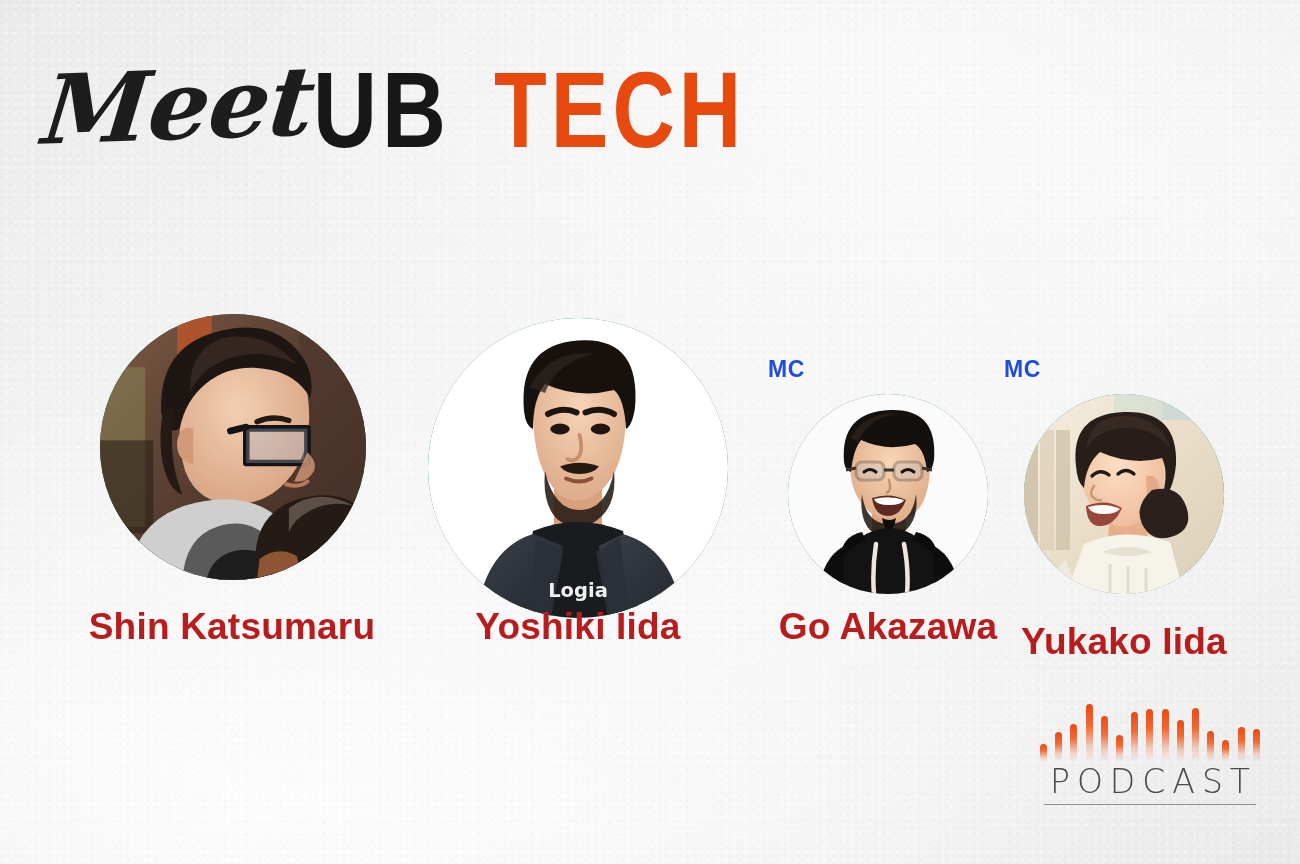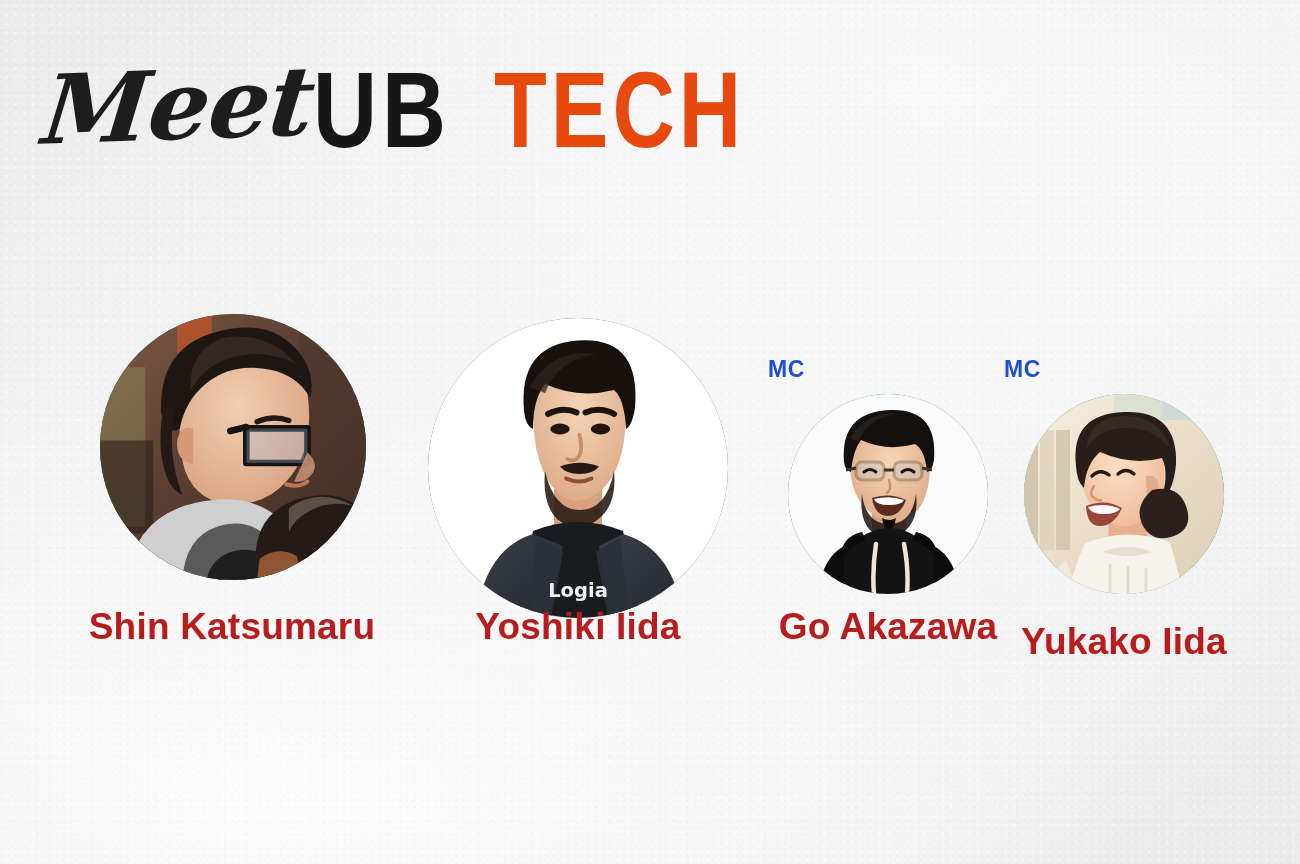--- a/index.html
+++ b/index.html
@@ -322,14 +322,35 @@
           <path d="M42 166 q-16 12 -18 34 h30z" fill="#efeade"></path>
           <path d="M78 158 q26 -10 50 0 q-24 8 -50 0z" fill="#e6e0d2"></path>
           <path d="M86 170 v30 M104 172 v28 M122 174 v26" stroke="#e2dccd" stroke-width="3" fill="none"></path>
         </svg>
       </div>
       <div class="gname">Yukako Iida</div>
     </div>
 
   </div>
 
+  <div class="podcast">
+    <div class="bars" id="pod-bars">
+        <div class="bar" style="left: 4px; height: 18px;"></div>
+        <div class="bar" style="left: 19.2px; height: 30px;"></div>
+        <div class="bar" style="left: 34.4px; height: 38px;"></div>
+        <div class="bar" style="left: 49.6px; height: 58px;"></div>
+        <div class="bar" style="left: 64.8px; height: 46px;"></div>
+        <div class="bar" style="left: 80px; height: 27px;"></div>
+        <div class="bar" style="left: 95.2px; height: 50px;"></div>
+        <div class="bar" style="left: 110.4px; height: 53px;"></div>
+        <div class="bar" style="left: 125.6px; height: 53px;"></div>
+        <div class="bar" style="left: 140.8px; height: 42px;"></div>
+        <div class="bar" style="left: 156px; height: 54px;"></div>
+        <div class="bar" style="left: 171.2px; height: 31px;"></div>
+        <div class="bar" style="left: 186.4px; height: 22px;"></div>
+        <div class="bar" style="left: 201.6px; height: 35px;"></div>
+        <div class="bar" style="left: 216.8px; height: 33px;"></div>
+      </div>
+    <div class="pod-word">PODCAST</div>
+    <div class="pod-rule"></div>
+  </div>
 
 </div>
 
 </body></html>

